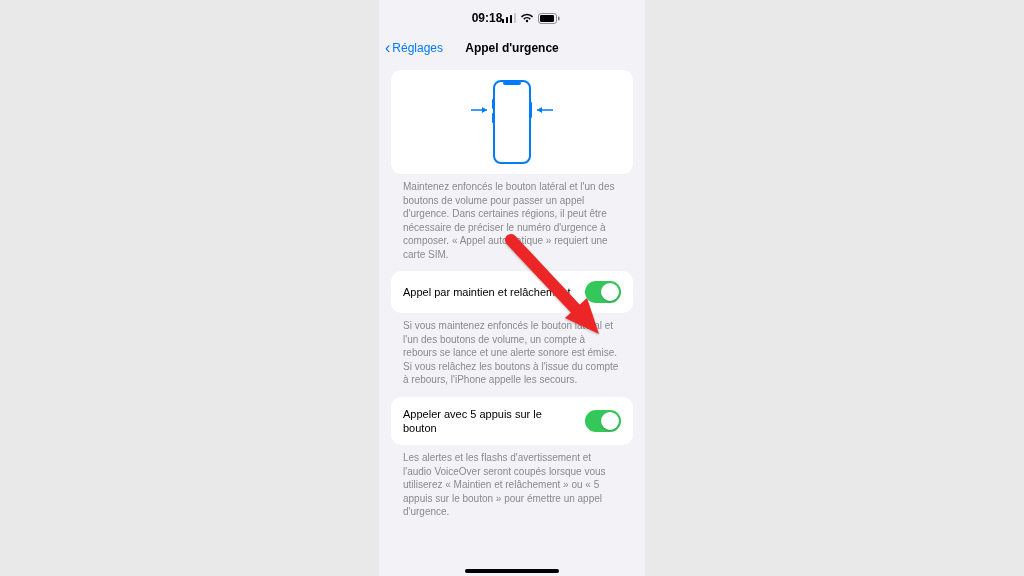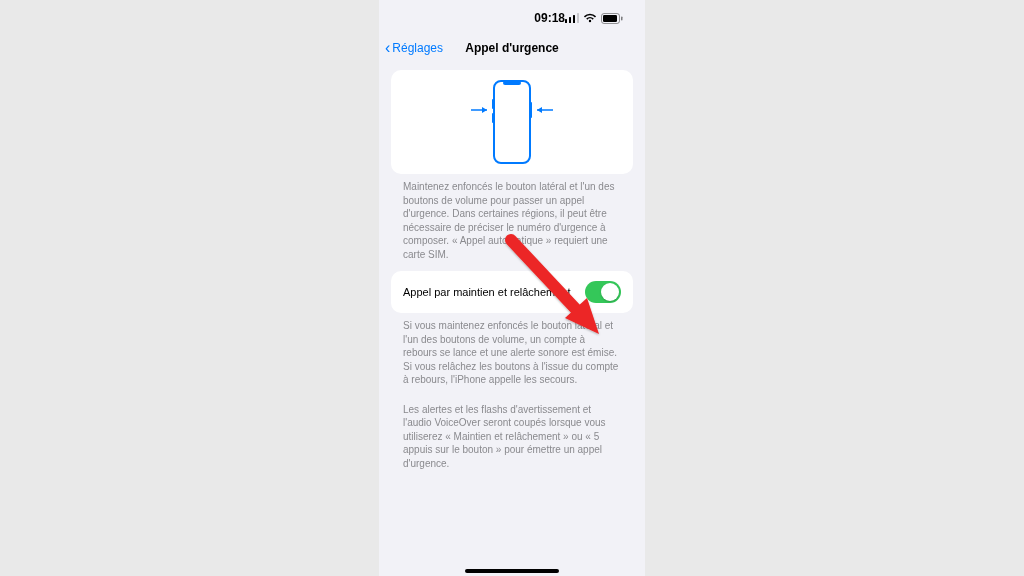--- a/index.html
+++ b/index.html
@@ -15,21 +15,21 @@
   .phone {
     width: 266px;
     height: 576px;
     background: #f2f2f7;
     position: relative;
     overflow: hidden;
   }
   .status-bar {
     height: 36px;
     display: flex;
-    justify-content: flex-end;
+    justify-content: center;
     align-items: center;
     padding: 0 22px 0 30px;
     font-size: 12px;
     font-weight: 600;
     color: #000;
   }
   .status-right { display: flex; align-items: center; gap: 4px; }
   .signal, .wifi, .battery { display: inline-flex; }
   .nav {
     display: flex;
@@ -179,20 +179,26 @@
     <div class="footer-text">Maintenez enfoncés le bouton latéral et l'un des boutons de volume pour passer un appel d'urgence. Dans certaines régions, il peut être nécessaire de préciser le numéro d'urgence à composer. « Appel automatique » requiert une carte SIM.</div>
 
     <div class="card row">
       <div class="row-label">Appel par maintien et relâchement</div>
       <div class="toggle on">
           <div class="knob"></div>
         </div>
     </div>
     <div class="footer-text">Si vous maintenez enfoncés le bouton latéral et l'un des boutons de volume, un compte à rebours se lance et une alerte sonore est émise. Si vous relâchez les boutons à l'issue du compte à rebours, l'iPhone appelle les secours.</div>
 
+    <div class="card row">
+      <div class="row-label" style="max-width:140px">Appeler avec 5 appuis sur le bouton</div>
+      <div class="toggle on">
+          <div class="knob"></div>
+        </div>
+    </div>
 
     <div class="footer-text">Les alertes et les flashs d'avertissement et l'audio VoiceOver seront coupés lorsque vous utiliserez « Maintien et relâchement » ou « 5 appuis sur le bouton » pour émettre un appel d'urgence.</div>
 
   </div>
 
   <svg class="arrow-overlay" style="left:112px; top:220px;" width="140" height="140">
     <defs>
       <filter id="sh" x="-20%" y="-20%" width="140%" height="140%">
         <feDropShadow dx="0" dy="1" stdDeviation="1" flood-opacity="0.3"></feDropShadow>
       </filter>

